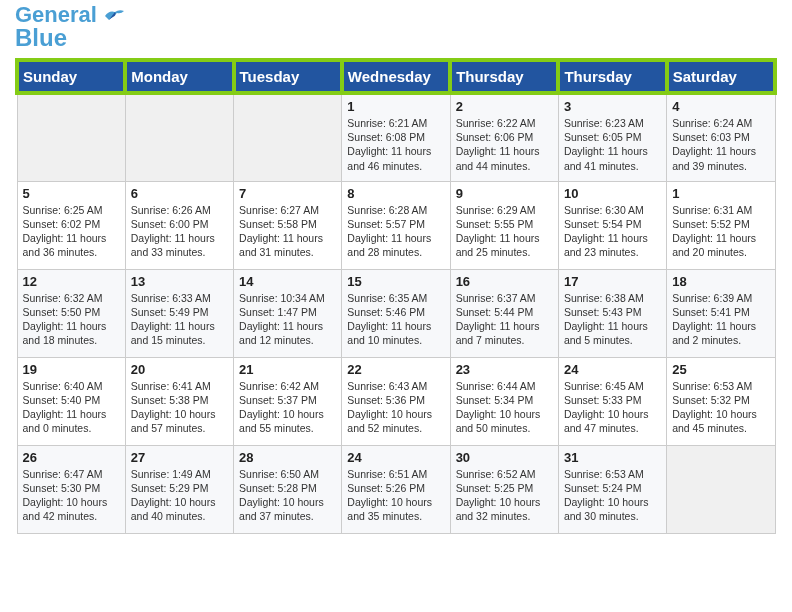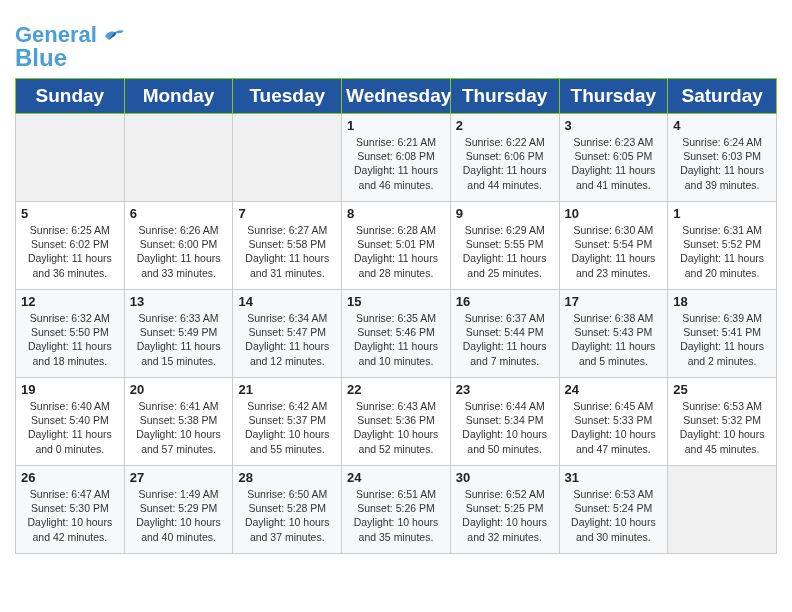--- a/index.html
+++ b/index.html
@@ -4,21 +4,21 @@
   <style>
     * { box-sizing: border-box; margin: 0; padding: 0; }
     body {
       font-family: Arial, sans-serif;
       background: #fff;
       width: 792px;
       min-height: 612px;
     }
     .container {
       width: 792px;
-      padding: 24px 15px;
+      padding: 4px 15px;
     }
     .header {
       display: flex;
       justify-content: space-between;
       align-items: flex-start;
       margin-bottom: 8px;
     }
     .logo {
       display: flex;
       flex-direction: column;
@@ -47,45 +47,44 @@
       color: #555;
     }
     table {
       width: 100%;
       border-collapse: collapse;
       table-layout: fixed;
     }
     thead th {
       background: #2255a0;
       color: #fff;
-      font-size: 19px;
+      font-size: 15px;
       font-weight: bold;
       padding: 6px 4px;
-      text-align: center;
-      border: 1px solid #84cc16;
+      text-align: left;
+      border: 4px solid #84cc16;
     }
     tbody td {
       border: 1px solid #ccc;
       vertical-align: top;
       padding: 4px 5px;
       font-size: 11px;
       color: #333;
       height: 88px;
     }
     .day-num {
       font-weight: bold;
       font-size: 13px;
       margin-bottom: 2px;
       color: #222;
     }
     .cell-text {
       font-size: 10.5px;
       line-height: 1.35;
       color: #333;
-      text-align: center;
     }
     tbody tr:nth-child(odd) td {
       background: #f7f8fa;
     }
     tbody tr:nth-child(even) td {
       background: #fff;
     }
     .empty-cell {
       background: #f0f0f0 !important;
     }
@@ -155,21 +154,21 @@
           <td>
             <div class="day-num">6</div>
             <div class="cell-text"><span>Sunrise: 6:26 AM</span><br><span>Sunset: 6:00 PM</span><br><span>Daylight: 11 hours<br>and 33 minutes.</span></div>
           </td>
           <td>
             <div class="day-num">7</div>
             <div class="cell-text"><span>Sunrise: 6:27 AM</span><br><span>Sunset: 5:58 PM</span><br><span>Daylight: 11 hours<br>and 31 minutes.</span></div>
           </td>
           <td>
             <div class="day-num">8</div>
-            <div class="cell-text"><span>Sunrise: 6:28 AM</span><br><span>Sunset: 5:01 PM</span><br><span>Daylight: 11 hours<br>and 28 minutes.</span></div>
+            <div class="cell-text"><span>Sunrise: 6:28 AM</span><br><span>Sunset: 5:57 PM</span><br><span>Daylight: 11 hours<br>and 28 minutes.</span></div>
           </td>
           <td>
             <div class="day-num">9</div>
             <div class="cell-text"><span>Sunrise: 6:29 AM</span><br><span>Sunset: 5:55 PM</span><br><span>Daylight: 11 hours<br>and 25 minutes.</span></div>
           </td>
           <td>
             <div class="day-num">10</div>
             <div class="cell-text"><span>Sunrise: 6:30 AM</span><br><span>Sunset: 5:54 PM</span><br><span>Daylight: 11 hours<br>and 23 minutes.</span></div>
           </td>
           <td>
@@ -181,21 +180,21 @@
           <td>
             <div class="day-num">12</div>
             <div class="cell-text"><span>Sunrise: 6:32 AM</span><br><span>Sunset: 5:50 PM</span><br><span>Daylight: 11 hours<br>and 18 minutes.</span></div>
           </td>
           <td>
             <div class="day-num">13</div>
             <div class="cell-text"><span>Sunrise: 6:33 AM</span><br><span>Sunset: 5:49 PM</span><br><span>Daylight: 11 hours<br>and 15 minutes.</span></div>
           </td>
           <td>
             <div class="day-num">14</div>
-            <div class="cell-text"><span>Sunrise: 6:34 AM</span><br><span>Sunset: 5:47 PM</span><br><span>Daylight: 11 hours<br>and 12 minutes.</span></div>
+            <div class="cell-text"><span>Sunrise: 10:34 AM</span><br><span>Sunset: 1:47 PM</span><br><span>Daylight: 11 hours<br>and 12 minutes.</span></div>
           </td>
           <td>
             <div class="day-num">15</div>
             <div class="cell-text"><span>Sunrise: 6:35 AM</span><br><span>Sunset: 5:46 PM</span><br><span>Daylight: 11 hours<br>and 10 minutes.</span></div>
           </td>
           <td>
             <div class="day-num">16</div>
             <div class="cell-text"><span>Sunrise: 6:37 AM</span><br><span>Sunset: 5:44 PM</span><br><span>Daylight: 11 hours<br>and 7 minutes.</span></div>
           </td>
           <td>

